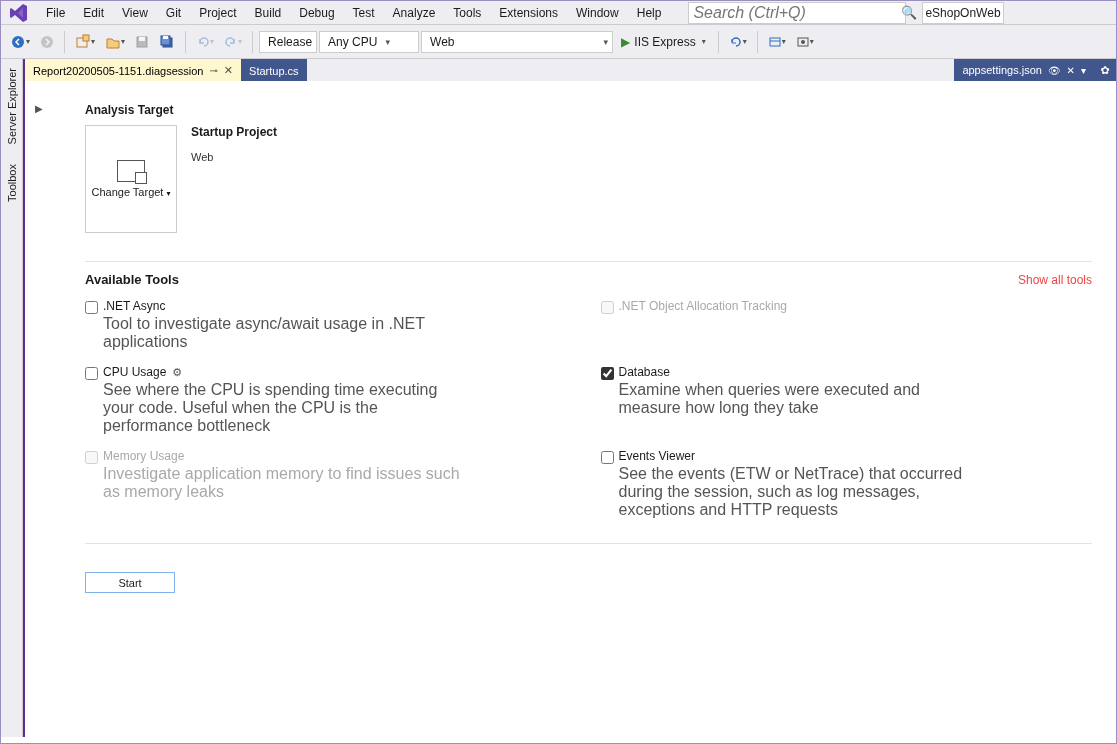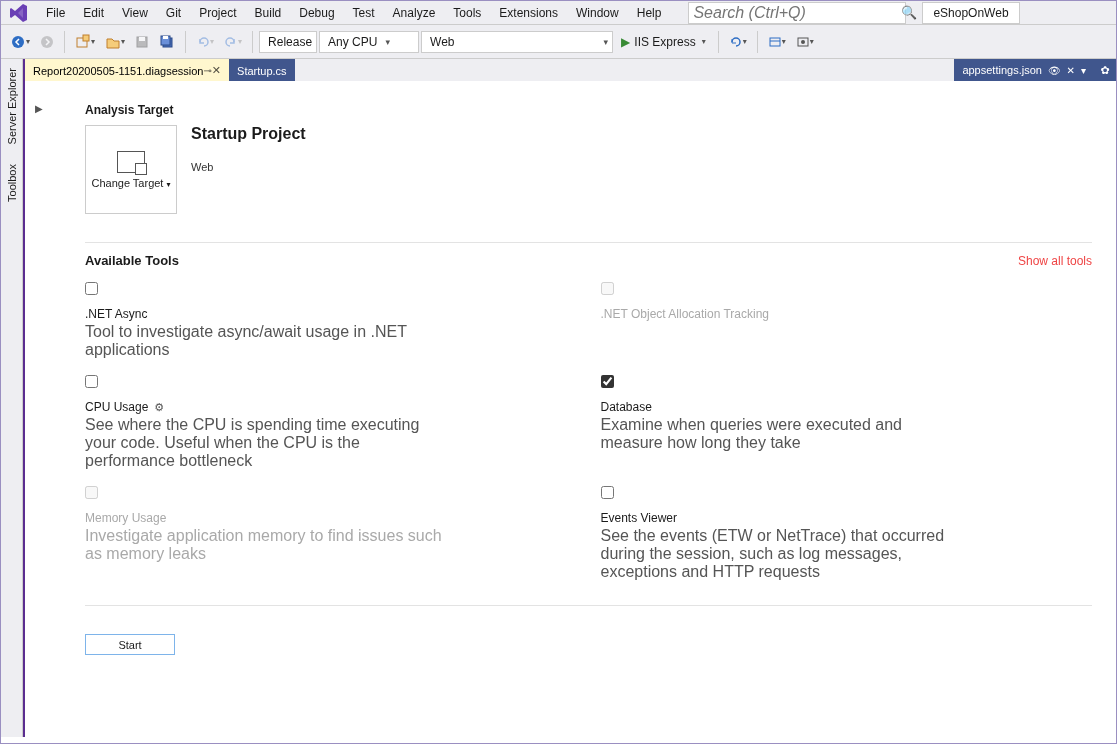--- a/index.html
+++ b/index.html
@@ -3,59 +3,59 @@
 <meta charset="utf-8">
 <style>
 * { box-sizing: border-box; margin: 0; padding: 0; font-family: "Segoe UI", Arial, sans-serif; }
 body { width: 1117px; height: 744px; background: #fff; overflow: hidden; border: 1px solid #9a8fc1; font-size: 12px; color: #1b1b1b; }
 .menubar { height: 24px; display: flex; align-items: center; background: #eeeef2; border-bottom: 1px solid #ccc; padding: 0 4px; }
 .vs-logo { width: 24px; height: 24px; margin: 0 6px 0 2px; display: flex; align-items: center; justify-content: center; }
 .menubar .mi { padding: 4px 9px; cursor: pointer; }
 .search-wrap { margin-left: 18px; width: 218px; height: 22px; background: #fff; border: 1px solid #ccc; display: flex; align-items: center; padding: 0 4px; }
 .search-wrap input { border: none; outline: none; flex: 1; font-size: 16px; font-style: italic; color: #666; }
 .search-wrap .sicon { color: #333; font-size: 13px; }
-.solution-label { margin-left: 16px; padding: 3px 10px; color: #1b1b1b; border:1px solid #ccc; background:#fff; }
+.solution-label { margin-left: 16px; padding: 3px 2px; color: #1b1b1b; border:1px solid #ccc; background:#fff; }
 .toolbar { height: 34px; background: #eeeef2; display: flex; align-items: center; padding: 0 6px; gap: 2px; border-bottom: 1px solid #ccc; }
 .tb-btn { height: 24px; min-width: 22px; display: flex; align-items: center; justify-content: center; padding: 0 3px; cursor: pointer; border:1px solid transparent; }
 .tb-sep { width: 1px; height: 22px; background: #ccc; margin: 0 4px; }
 .tb-combo { height: 22px; background: #fff; border: 1px solid #ccc; display: flex; align-items: center; padding: 0 4px 0 8px; gap: 8px; cursor: pointer; }
 .tb-combo .dd { font-size: 9px; color: #555; }
 .tb-run { display:flex; align-items:center; gap:4px; padding:0 6px; height:24px; cursor:pointer; }
 .tb-run .tri { color:#388a34; font-size:12px; }
 .content-row { display:flex; height: calc(100% - 64px); }
 .sidetool { width:22px; background:#eeeef2; border-right:1px solid #ccc; display:flex; flex-direction:column; align-items:center; padding-top:2px; gap:0; }
 .sidetab { writing-mode: vertical-rl; transform: rotate(180deg); font-size:11px; padding:6px 2px; background:#eeeef2; color:#1b1b1b; cursor:pointer; border:1px solid transparent; margin-top:0;}
 .sidetab.dim { color:#1b1b1b; }
 .doc-area { flex:1; display:flex; flex-direction:column; background:#fff; position:relative; border-left:2px solid #5b2d90; }
 .tabstrip { height:22px; background:#eeeef2; display:flex; align-items:stretch; font-size:11px; position:relative; }
-.doctab { display:flex; align-items:center; padding:0 8px; cursor:pointer; border-top:1px solid transparent; }
+.doctab { display:flex; align-items:center; padding:0 8px; gap:6px; cursor:pointer; border-top:1px solid transparent; }
 .doctab.active { background:#fff7ce; color:#000; }
 .doctab.inactive { background:#40568d; color:#fff; }
 .doctab .pin { font-size:10px; opacity:.7; }
 .doctab .x { font-size:11px; opacity:.7; }
 .righttab { margin-left:auto; display:flex; align-items:center; padding:0 8px; gap:6px; background:#40568d; color:#fff; }
 .righttab .icon { font-size:10px; }
 .gearend { width:22px; display:flex; align-items:center; justify-content:center; background:#40568d; color:#fff; }
 .body-pane { flex:1; padding:18px 24px 10px 18px; overflow:auto; position:relative; }
 .collapse-toggle { position:absolute; top:22px; left:10px; font-size:10px; color:#555; cursor:pointer; }
 .section-title { font-weight:700; font-size:12px; margin: 4px 0 8px 42px; }
 .target-row { display:flex; align-items:flex-start; margin-left:42px; gap:14px; }
-.target-card { width:92px; height:89px; border:1px solid #ccc; background:#fff; display:flex; flex-direction:column; align-items:center; justify-content:center; gap:4px; cursor:pointer; }
+.target-card { width:92px; height:108px; border:1px solid #ccc; background:#fff; display:flex; flex-direction:column; align-items:center; justify-content:center; gap:4px; cursor:pointer; }
 .target-card .imgico { width:28px; height:22px; border:1px solid #555; position:relative; }
 .target-card .imgico::after { content:""; position:absolute; bottom:-3px; right:-3px; width:10px; height:10px; border:1px solid #555; background:#fff; }
 .target-card .lbl1 { font-size:11px; }
 .target-card .dd { font-size:8px; margin-top:-2px; }
-.target-info .t1 { font-weight:600; font-size:16px; margin-bottom:18px; }
+.target-info .t1 { font-weight:600; font-size:12px; margin-bottom:12px; }
 .target-info .t2 { font-size:11px; color:#333; }
 .divider { height:1px; background:#e3e3e3; margin:28px 0 10px 42px; }
 .tools-head { display:flex; align-items:center; margin-left:42px; }
 .tools-head .aht { font-weight:600; font-size:13px; }
 .tools-head .show-all { margin-left:auto; color:#ef4444; cursor:pointer; font-size:12px; }
 .tools-grid { display:grid; grid-template-columns: 1fr 1fr; column-gap:24px; row-gap:14px; margin:12px 0 0 42px; }
-.tool { display:flex; gap:12px;flex-direction:column; }
+.tool { display:flex; gap:5px; }
 .tool input[type=checkbox] { width:13px; height:13px; margin-top:2px; cursor:pointer; accent-color:#333; }
 .tool .tname { font-size:12px; color:#1b1b1b; display:flex; align-items:center; gap:6px; }
 .tool.disabled .tname { color:#a9a9a9; }
 .tool .tdesc { font-size:16px; color:#555; margin-top:2px; max-width:360px; }
 .tool.disabled .tdesc { color:#a9a9a9; }
 .gear-sm { font-size:11px; color:#555; }
 .start-btn { margin:18px 0 0 42px; width:90px; height:21px; background:#fff; border:1px solid #7eb4ea; color:#1b1b1b; font-size:11px; cursor:pointer; }
 svg { display:block; }
 </style>
 </head>

